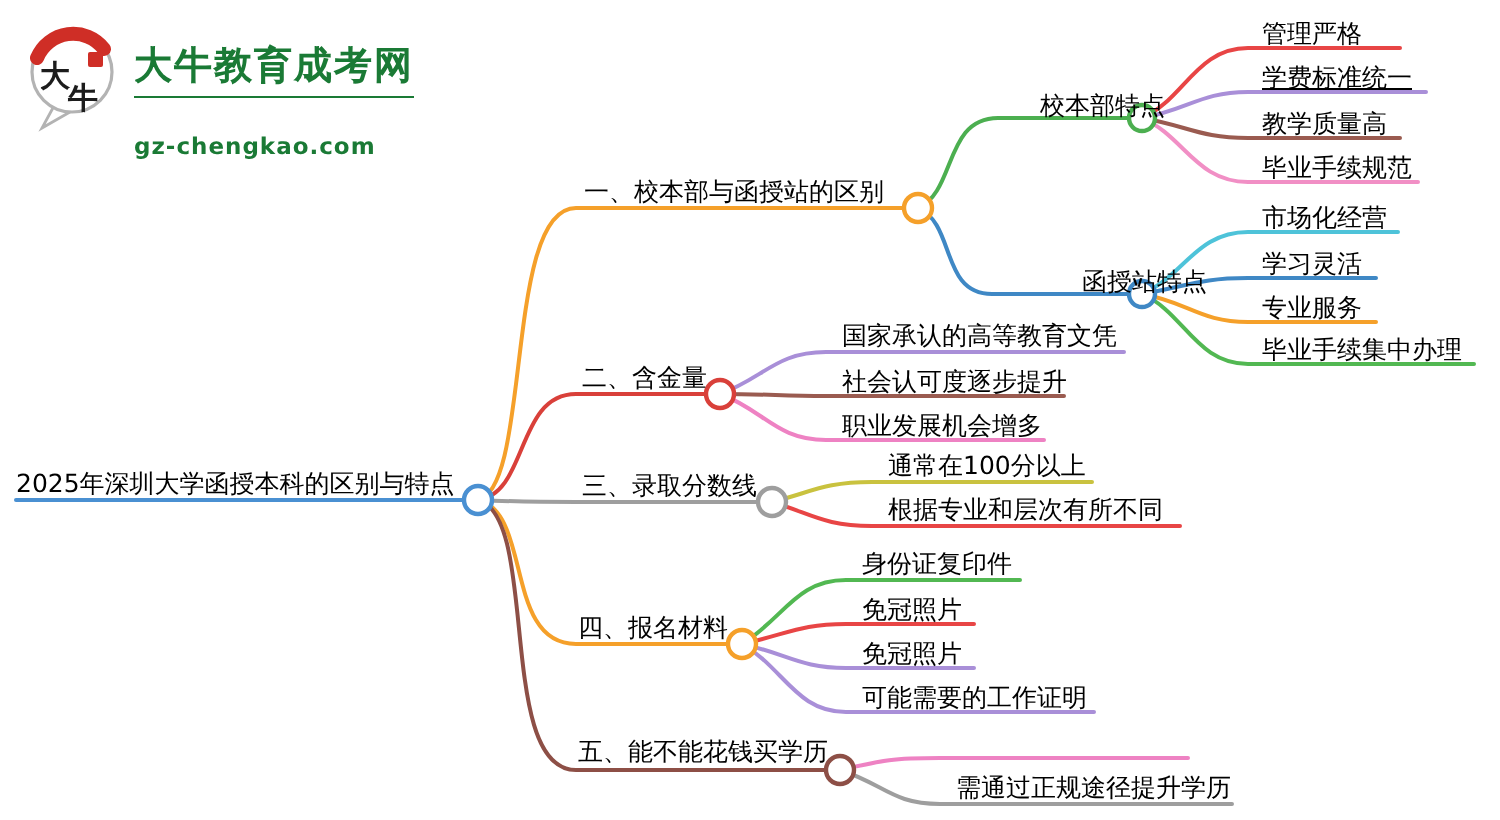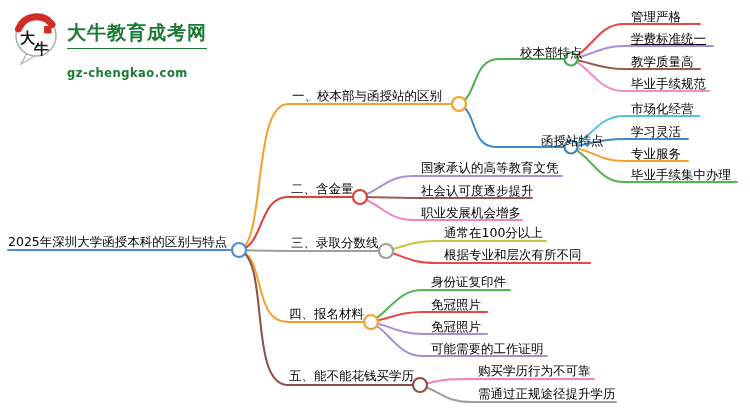--- a/index.html
+++ b/index.html
@@ -116,16 +116,15 @@
   <div class="lbl" style="left:421px;top:205px;">职业发展机会增多</div>
 
   <div class="lbl" style="left:444px;top:225px;">通常在100分以上</div>
   <div class="lbl" style="left:444px;top:247px;">根据专业和层次有所不同</div>
 
   <div class="lbl" style="left:431px;top:274px;">身份证复印件</div>
   <div class="lbl" style="left:431px;top:297px;">免冠照片</div>
   <div class="lbl" style="left:431px;top:319px;">免冠照片</div>
   <div class="lbl" style="left:431px;top:341px;">可能需要的工作证明</div>
 
-  <div class="lbl" style="left:478px;top:363px;">购买学历行为不可靠</div>
   <div class="lbl" style="left:478px;top:386px;">需通过正规途径提升学历</div>
 
 </div>
 
 </body></html>

